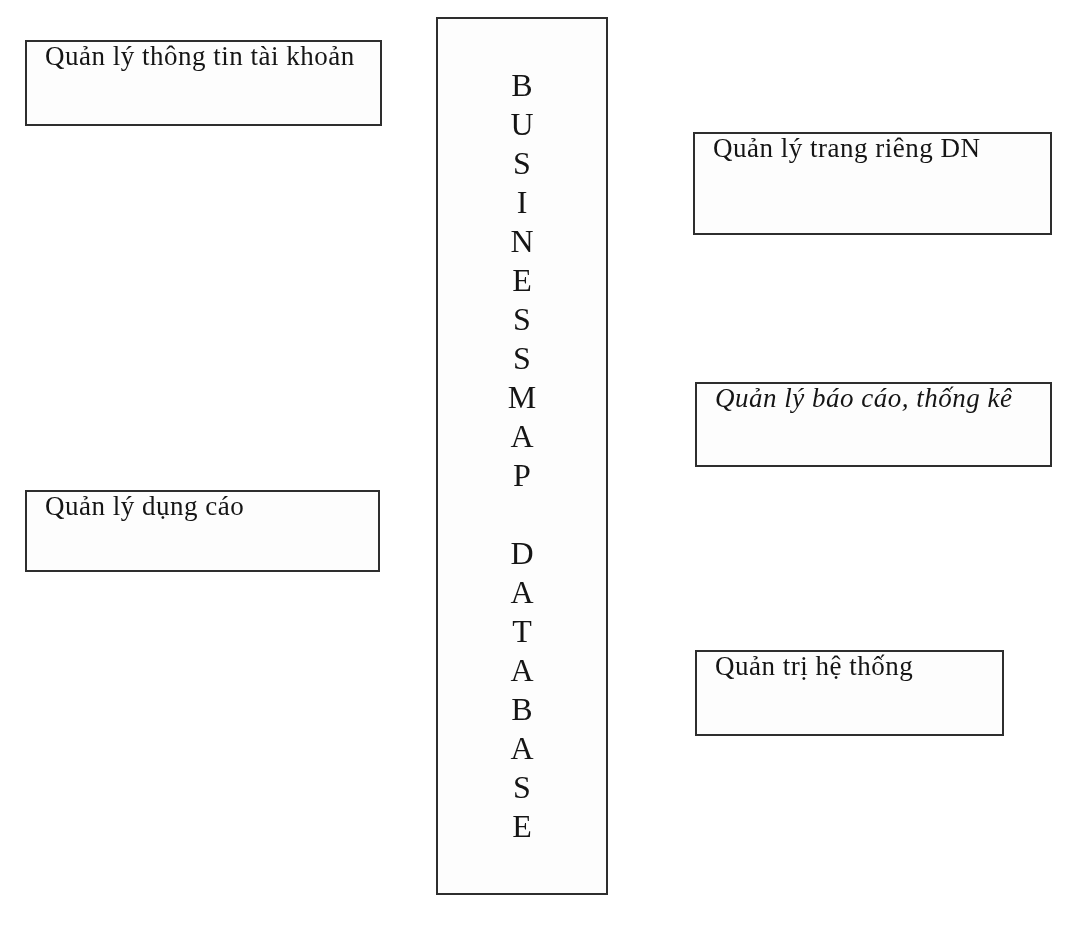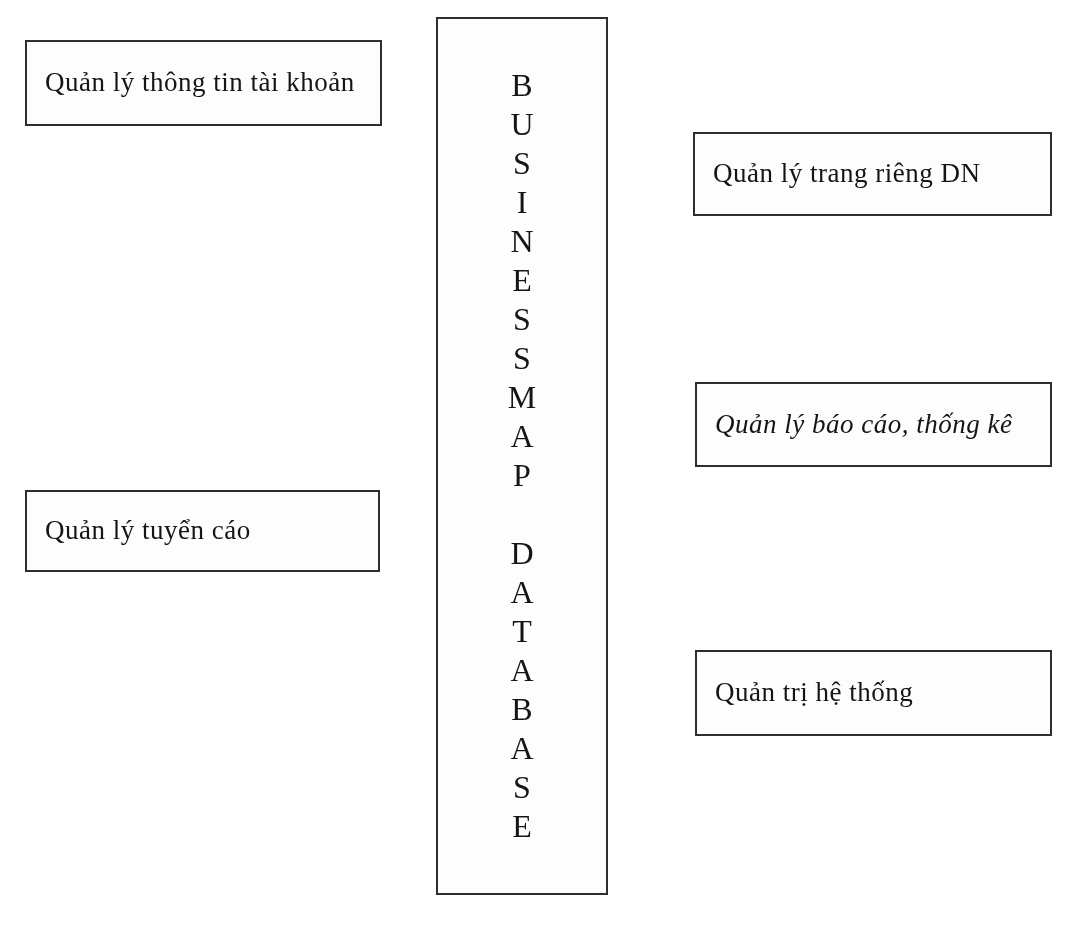--- a/index.html
+++ b/index.html
@@ -15,39 +15,39 @@
     font-family: "Liberation Serif", "DejaVu Serif", serif;
     color: #151515;
     overflow: hidden;
   }
   .box {
     position: absolute;
     border: 2px solid #2e2e2e;
     background: #fdfdfd;
     box-sizing: border-box;
     display: flex;
-    align-items: center;
+    align-items: flex-start;
   }
   .box .label {
     font-size: 27px;
     letter-spacing: 0.5px;
     white-space: nowrap;
     line-height: 1.1;
   }
   .side-box {
     padding-left: 18px;
   }
   
   .b-left-1 { left: 25px;  top: 40px;  width: 357px; height: 86px; }
   .b-left-2 { left: 25px;  top: 257px; width: 357px; height: 82px; }
   .b-left-3 { left: 25px;  top: 490px; width: 355px; height: 82px; }
   
-  .b-right-1 { left: 693px; top: 132px; width: 359px; height: 84px; }
+  .b-right-1 { left: 693px; top: 132px; width: 359px; height: 103px; }
   .b-right-2 { left: 695px; top: 382px; width: 357px; height: 85px; font-style: italic; }
-  .b-right-3 { left: 695px; top: 650px; width: 357px; height: 86px; }
+  .b-right-3 { left: 695px; top: 650px; width: 309px; height: 86px; }
   
   .center-box {
     left: 436px;
     top: 17px;
     width: 172px;
     height: 878px;
     flex-direction: column;
     justify-content: center;
     align-items: center;
     padding: 0;
@@ -73,21 +73,21 @@
 <body>
 
 <div class="canvas">
 
   <div class="box side-box b-left-1">
     <span class="label">Quản lý thông tin tài khoản</span>
   </div>
 
 
   <div class="box side-box b-left-3">
-    <span class="label">Quản lý tuyển cáo</span>
+    <span class="label">Quản lý dụng cáo</span>
   </div>
 
   <div class="box center-box">
     <div class="vstack">
         <div class="vletter">B</div>
         <div class="vletter">U</div>
         <div class="vletter">S</div>
         <div class="vletter">I</div>
         <div class="vletter">N</div>
         <div class="vletter">E</div>

